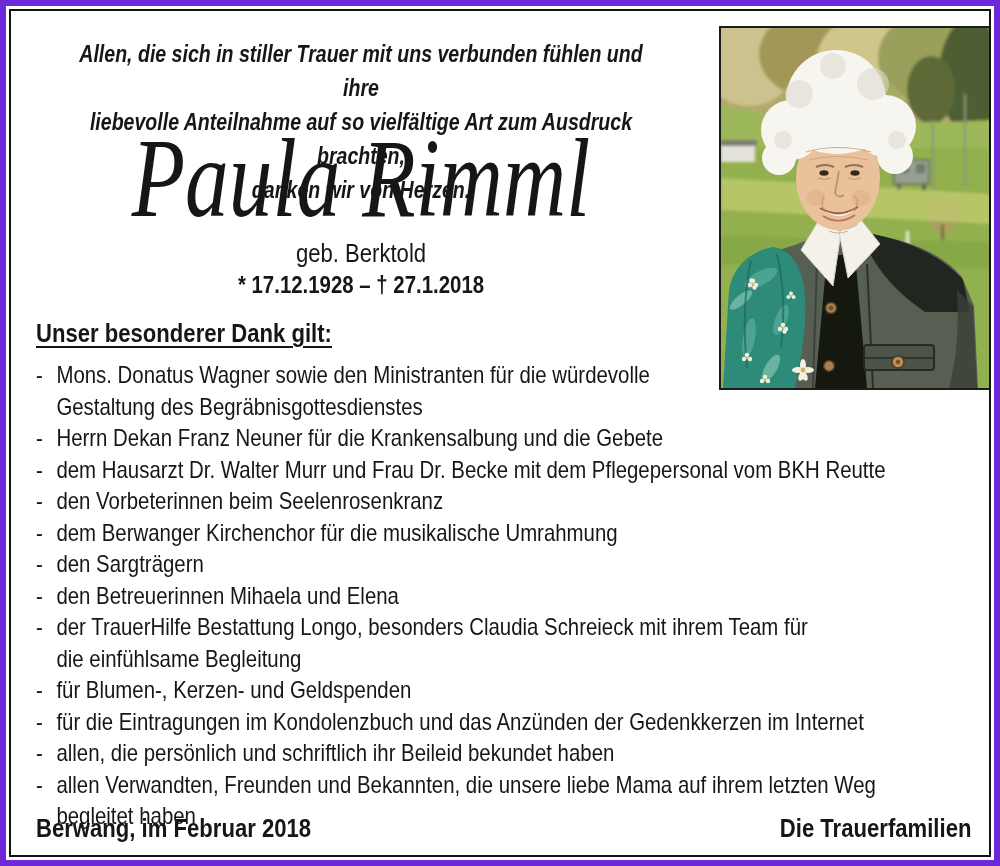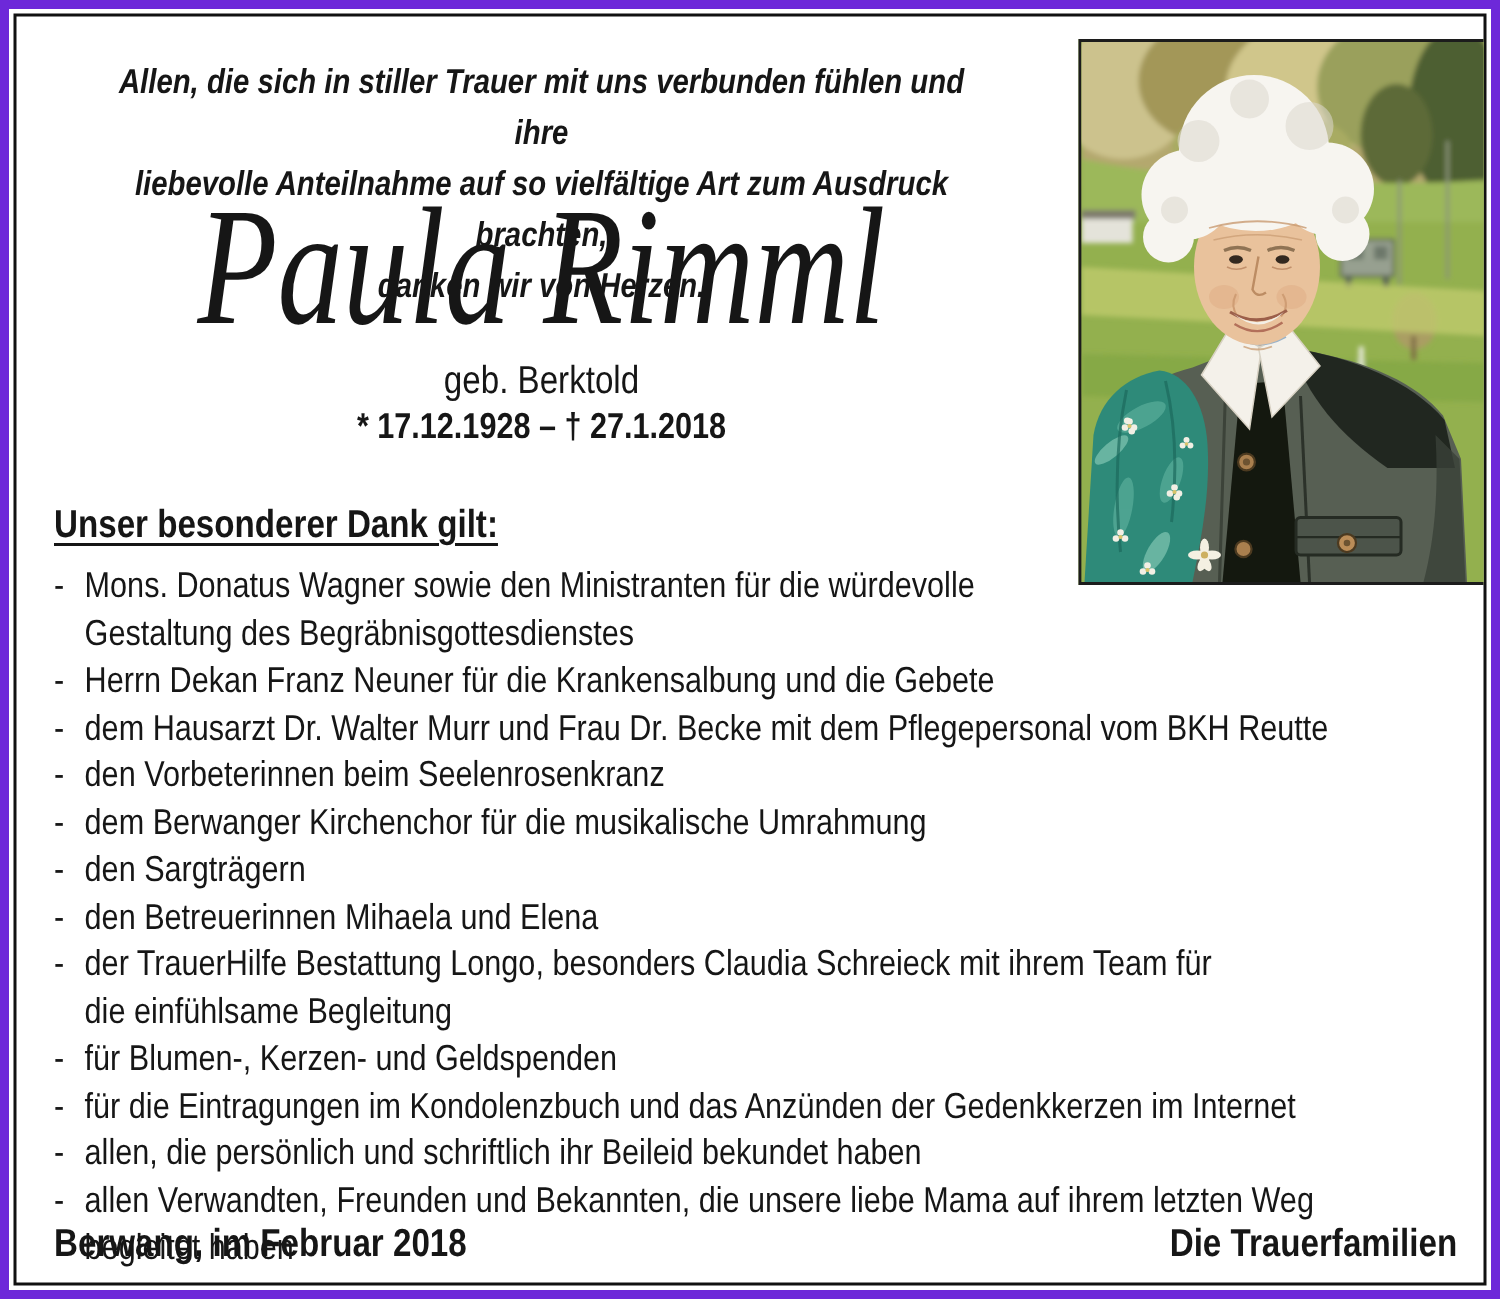--- a/index.html
+++ b/index.html
@@ -18,21 +18,21 @@
          font-style:italic;font-weight:bold;font-size:23px;line-height:34px;
          white-space:pre-line;letter-spacing:0px;}
   .name{position:absolute;left:0;top:108px;width:700px;text-align:center;
         font-family:"Liberation Serif",serif;font-style:italic;font-weight:normal;
         font-size:112px;line-height:118px;transform:scaleX(.78);transform-origin:50% 50%;}
   .maiden{position:absolute;left:0;top:227px;width:700px;text-align:center;
           font-size:26px;line-height:30px;}
   .dates{position:absolute;left:0;top:258px;width:700px;text-align:center;
          font-weight:bold;font-size:24px;line-height:32px;}
 
-  .thanks{position:absolute;left:25px;top:322px;width:965px;}
+  .thanks{position:absolute;left:25px;top:306px;width:965px;}
   .heading{display:inline-block;font-weight:bold;font-size:26px;line-height:32px;
            text-decoration:underline;text-decoration-thickness:2px;text-underline-offset:4px;}
   .items{list-style:none;margin:10px 0 0 0;padding:0;}
   .item{display:flex;align-items:flex-start;font-size:24px;line-height:31.5px;
         transform:scaleX(.85);transform-origin:0 0;width:1150px;}
   .dash{flex:0 0 24px;}
   .txt{white-space:pre-line;}
 
   .footer-left{position:absolute;left:25px;bottom:12px;font-weight:bold;font-size:26px;
                line-height:30px;transform:scaleX(.85);transform-origin:0 100%;}

